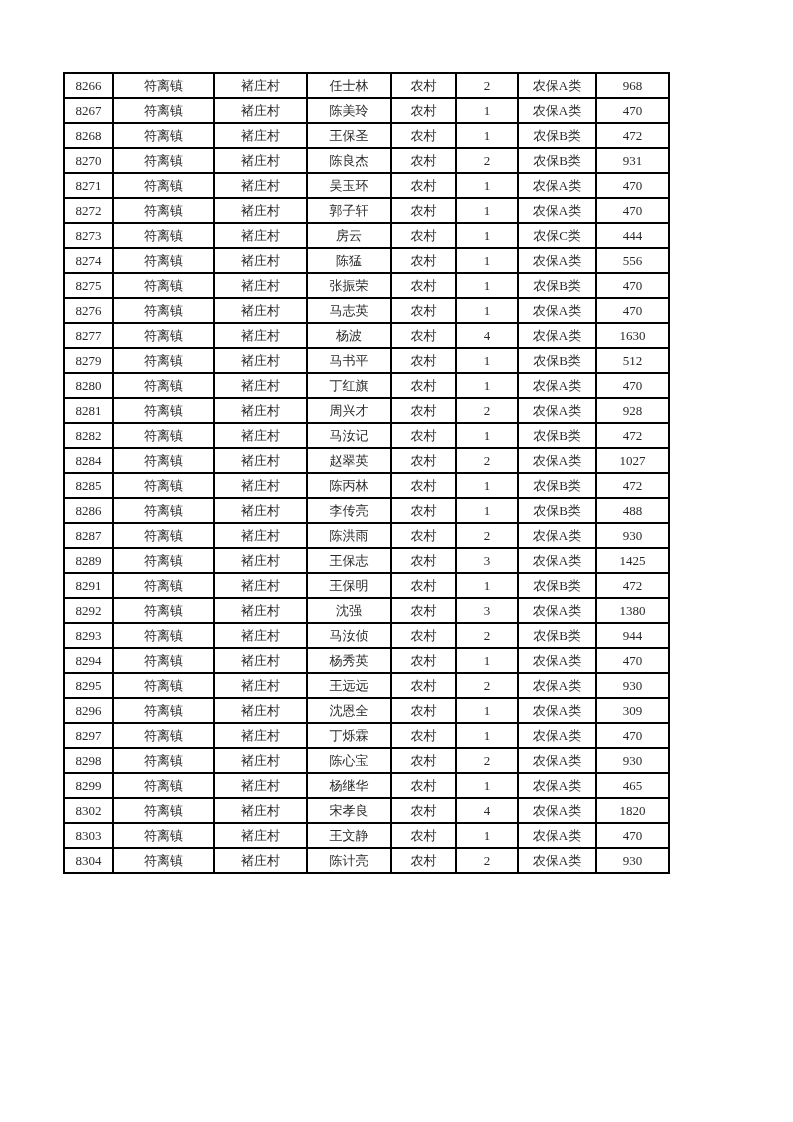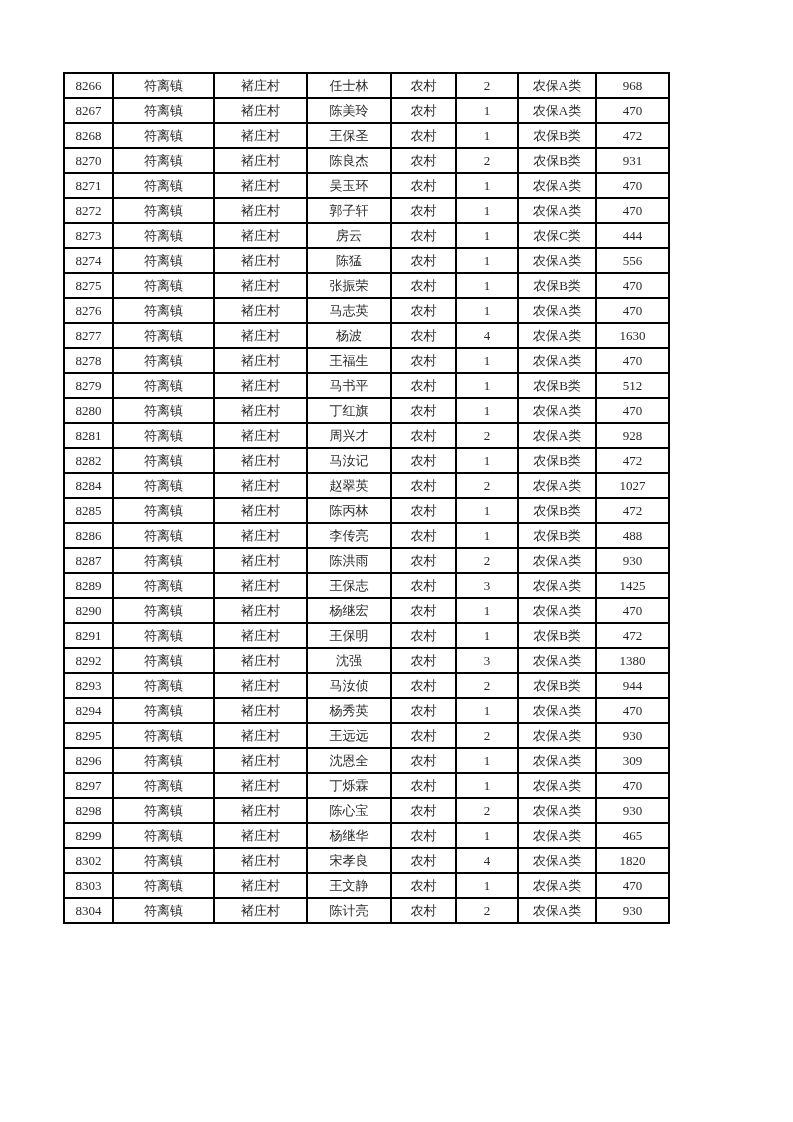--- a/index.html
+++ b/index.html
@@ -184,30 +184,20 @@
           <td>8277</td>
           <td>符离镇</td>
           <td>褚庄村</td>
           <td>杨波</td>
           <td>农村</td>
           <td>4</td>
           <td>农保A类</td>
           <td>1630</td>
         </tr>
 
-        <tr>
-          <td>8278</td>
-          <td>符离镇</td>
-          <td>褚庄村</td>
-          <td>王福生</td>
-          <td>农村</td>
-          <td>1</td>
-          <td>农保A类</td>
-          <td>470</td>
-        </tr>
 
         <tr>
           <td>8279</td>
           <td>符离镇</td>
           <td>褚庄村</td>
           <td>马书平</td>
           <td>农村</td>
           <td>1</td>
           <td>农保B类</td>
           <td>512</td>
@@ -296,30 +286,20 @@
           <td>8289</td>
           <td>符离镇</td>
           <td>褚庄村</td>
           <td>王保志</td>
           <td>农村</td>
           <td>3</td>
           <td>农保A类</td>
           <td>1425</td>
         </tr>
 
-        <tr>
-          <td>8290</td>
-          <td>符离镇</td>
-          <td>褚庄村</td>
-          <td>杨继宏</td>
-          <td>农村</td>
-          <td>1</td>
-          <td>农保A类</td>
-          <td>470</td>
-        </tr>
 
         <tr>
           <td>8291</td>
           <td>符离镇</td>
           <td>褚庄村</td>
           <td>王保明</td>
           <td>农村</td>
           <td>1</td>
           <td>农保B类</td>
           <td>472</td>

